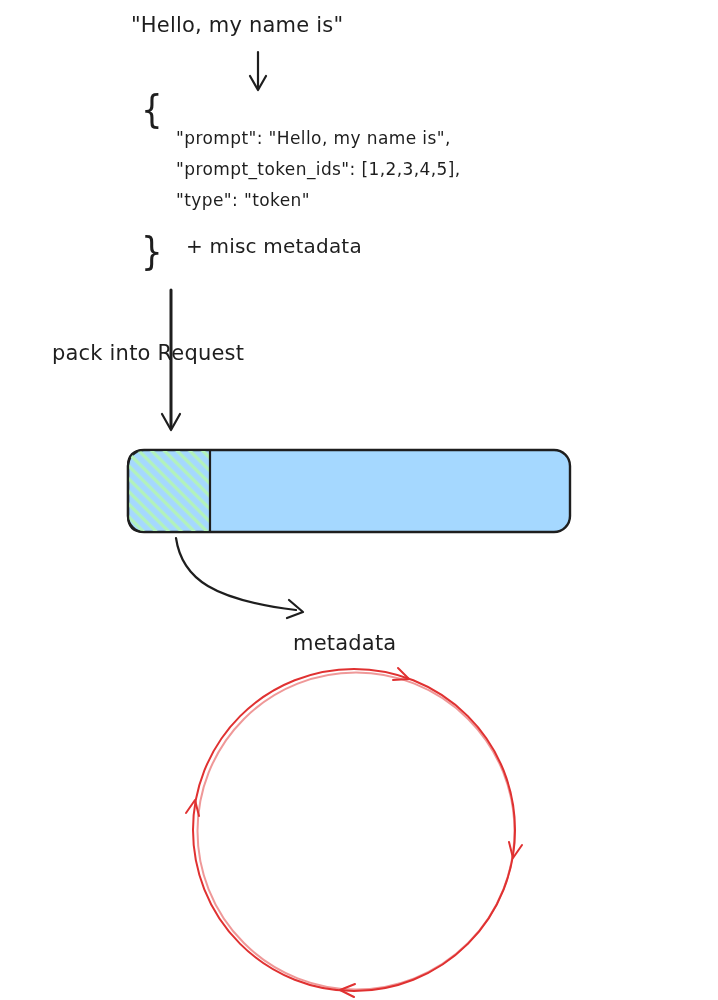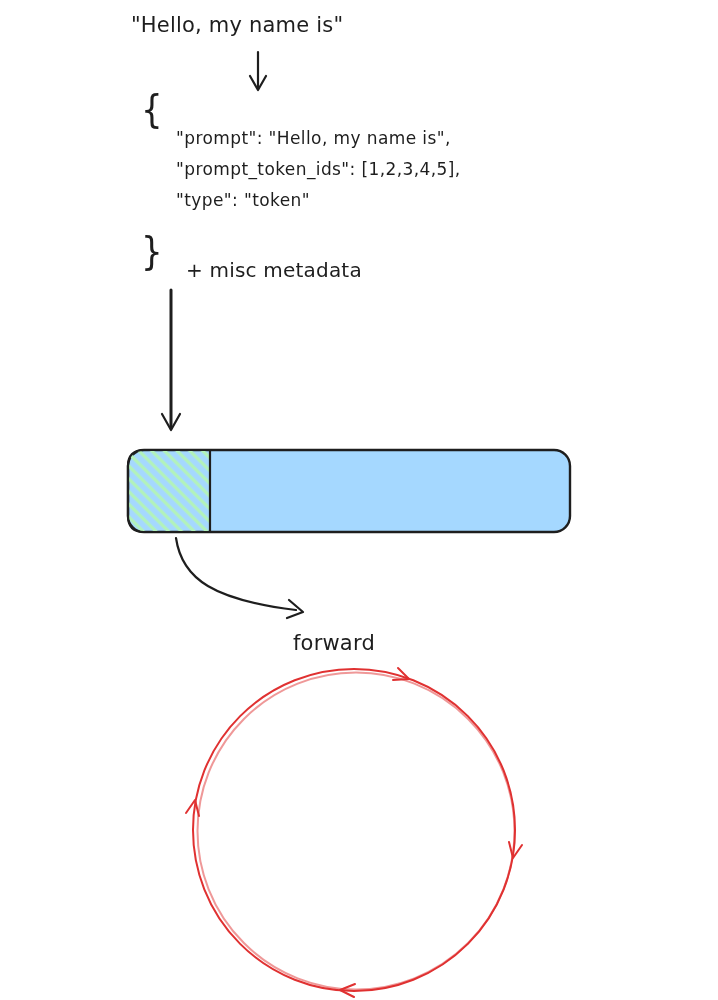--- a/index.html
+++ b/index.html
@@ -110,21 +110,22 @@
   <div class="label brace" style="left:141px; top:86px; font-size:34px;">{</div>
 
   <div class="label mono-ish" style="left:176px; top:128px; font-size:17px;">"prompt": "Hello, my name is",</div>
 
   <div class="label mono-ish" style="left:176px; top:159px; font-size:17px;">"prompt_token_ids": [1,2,3,4,5],</div>
 
   <div class="label mono-ish" style="left:176px; top:190px; font-size:17px;">"type": "token"</div>
 
   <div class="label brace" style="left:141px; top:228px; font-size:34px;">}</div>
 
-  <div class="label" style="left:186px; top:258px; font-size:20px;">+ misc metadata</div>
+  <div class="label" style="left:186px; top:234px; font-size:20px;">+ misc metadata</div>
+
+  <div class="label" style="left:52px; top:341px; font-size:21px;">pack into Request</div>
 
 
-
-  <div class="label" style="left:293px; top:631px; font-size:21px;">forward</div>
+  <div class="label" style="left:293px; top:631px; font-size:21px;">metadata</div>
 
 
 
 </div>
 
 </body></html>

